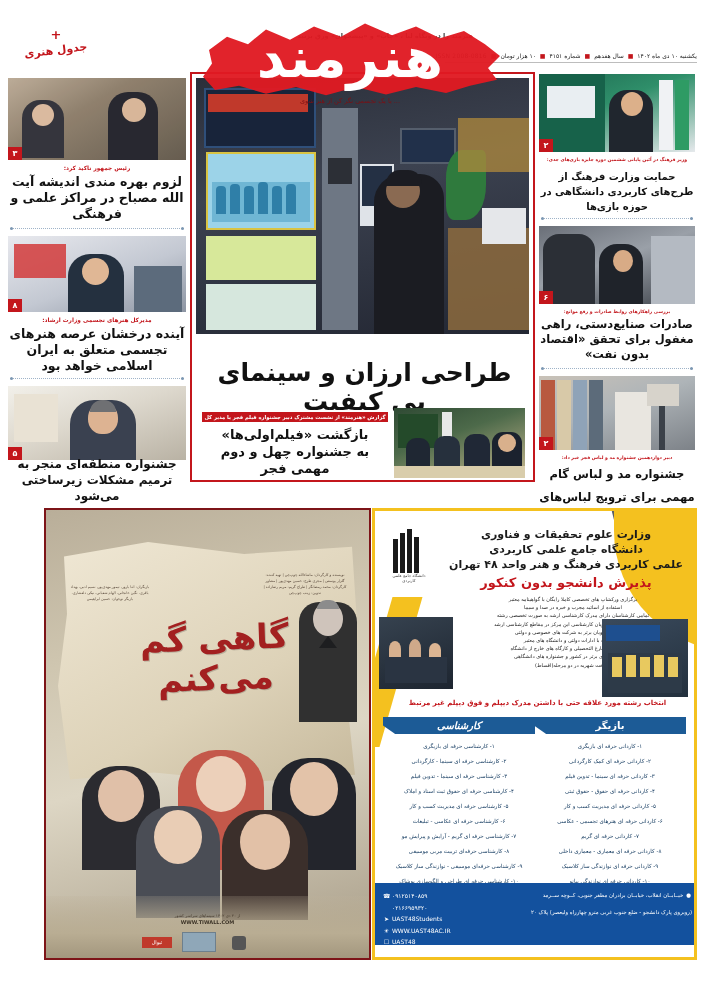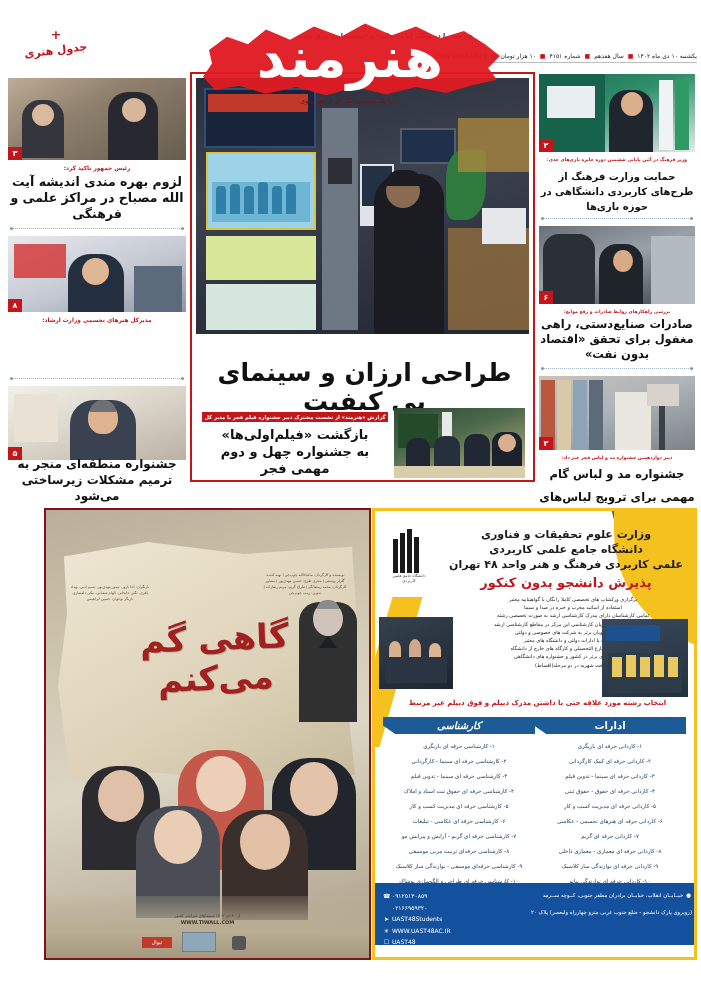--- a/index.html
+++ b/index.html
@@ -168,20 +168,21 @@
 
   <div class="ph" style="left:8px; top:236px; width:178px; height:76px;
               background:linear-gradient(160deg,#e8e9ee 0%,#c3c8d2 55%,#8d95a3 100%);">
     <div style="position:absolute;left:6px;top:8px;width:52px;height:34px;background:#d23b3b;opacity:.85;"></div>
     <div style="position:absolute;left:60px;top:18px;width:56px;height:58px;background:#24303f;border-radius:22px 22px 0 0;"></div>
     <div style="position:absolute;left:74px;top:22px;width:27px;height:27px;background:#e0b795;border-radius:50%;"></div>
     <div style="position:absolute;left:126px;top:30px;width:48px;height:46px;background:#5c6b7c;"></div>
   </div>
   <div class="num-badge" style="left:8px; top:299px;">۸</div>
   <div class="kicker" style="position:absolute;left:6px;top:316px;width:182px;">مدیرکل هنرهای تجسمی وزارت ارشاد:</div>
+  <div class="hl" style="position:absolute;left:6px;top:326px;width:182px;font-size:12.5px;line-height:16px;">آینده درخشان عرصه هنرهای تجسمی متعلق به ایران اسلامی خواهد بود</div>
   <div class="dotline" style="left:10px; top:378px; width:174px;"></div>
 
   <div class="ph" style="left:8px; top:386px; width:178px; height:74px;
               background:linear-gradient(160deg,#f2f0ea 0%,#ddd8cd 45%,#b9b2a4 100%);">
     <div style="position:absolute;left:62px;top:14px;width:66px;height:60px;background:#3a4150;border-radius:24px 24px 0 0;"></div>
     <div style="position:absolute;left:80px;top:16px;width:30px;height:32px;background:#ddb392;border-radius:50% 50% 45% 45%;"></div>
     <div style="position:absolute;left:82px;top:14px;width:26px;height:12px;background:#6f7073;border-radius:12px 12px 0 0;"></div>
     <div style="position:absolute;left:6px;top:8px;width:44px;height:48px;background:#e9e2d4;"></div>
   </div>
   <div class="num-badge" style="left:8px; top:447px;">۵</div>
@@ -385,21 +386,21 @@
         <div>۳- کارشناسی حرفه ای سینما - تدوین فیلم</div>
         <div>۴- کارشناسی حرفه ای حقوق ثبت اسناد و املاک</div>
         <div>۵- کارشناسی حرفه ای مدیریت کسب و کار</div>
         <div>۶- کارشناسی حرفه ای عکاسی - تبلیغات</div>
         <div>۷- کارشناسی حرفه ای گریم - آرایش و پیرایش مو</div>
         <div>۸- کارشناسی حرفه‌ای تربیت مربی موسیقی</div>
         <div>۹- کارشناسی حرفه‌ای موسیقی - نوازندگی ساز کلاسیک</div>
         <div>۱۰- کارشناسی حرفه ای طراحی و الگوسازی پوشاک</div>
       </div>
 
-    <div class="col-head" style="right:8px; width:152px;">ادارات</div>
+    <div class="col-head" style="right:8px; width:152px;">بازیگر</div>
     <div class="col-list" style="right:4px; width:160px;">
         <div>۱- کاردانی حرفه ای بازیگری</div>
         <div>۲- کاردانی حرفه ای کمک کارگردانی</div>
         <div>۳- کاردانی حرفه ای سینما - تدوین فیلم</div>
         <div>۴- کاردانی حرفه ای حقوق - حقوق ثبتی</div>
         <div>۵- کاردانی حرفه ای مدیریت کسب و کار</div>
         <div>۶- کاردانی حرفه ای هنرهای تجسمی - عکاسی</div>
         <div>۷- کاردانی حرفه ای گریم</div>
         <div>۸- کاردانی حرفه ای معماری - معماری داخلی</div>
         <div>۹- کاردانی حرفه ای نوازندگی ساز کلاسیک</div>

